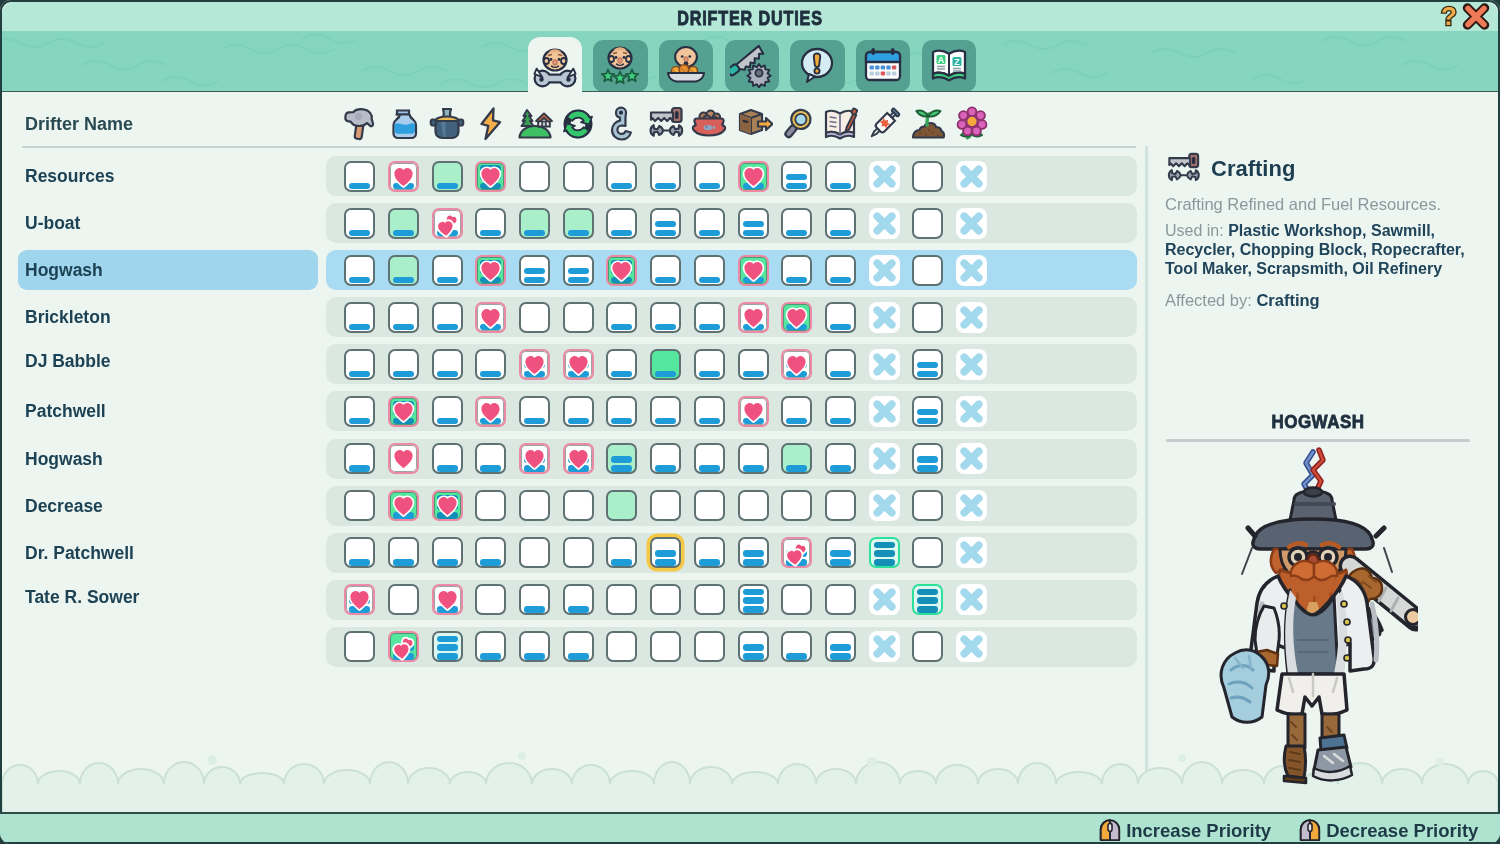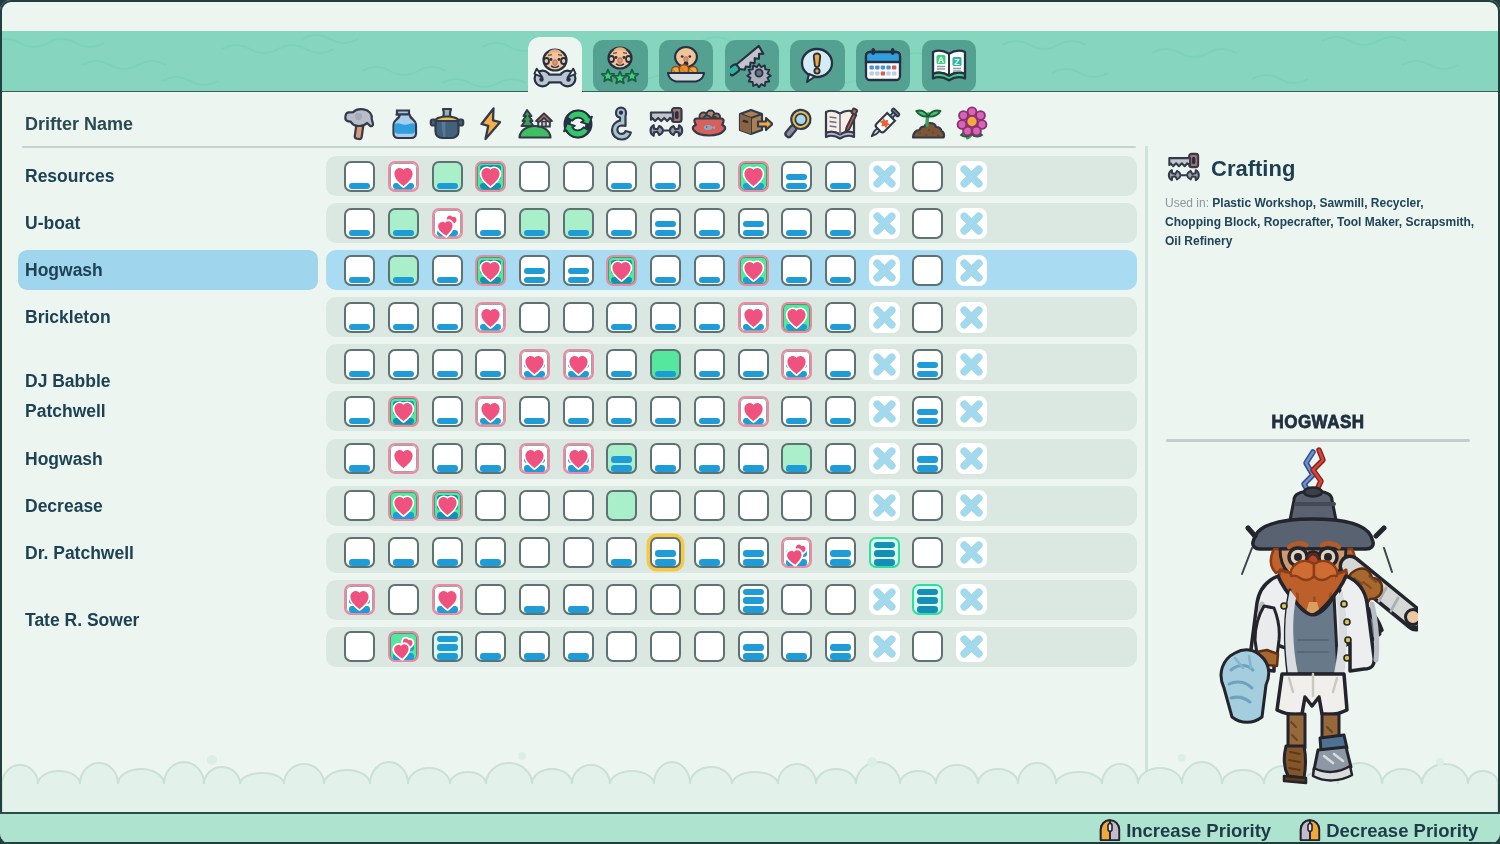--- a/index.html
+++ b/index.html
@@ -26,20 +26,30 @@
 .ptitle { font-size:22px; font-weight:bold; color:#1d3d50; }
 .pgrey { color:#8a989c; }
 .pdark { color:#20445a; font-weight:bold; }
 .hogname { position:absolute; left:1166px; top:411px; width:304px; text-align:center; font-size:18.5px; font-weight:bold; letter-spacing:0.5px; color:#1e2f3e; -webkit-text-stroke:0.8px #1e2f3e; transform:scaleX(0.92); transform-origin:center; }
 .hrule { position:absolute; left:1166px; top:439px; width:304px; height:2.5px; background:#c6cccd; border-radius:1.5px; }
 .bottombar { position:absolute; left:0px; top:812px; width:1500px; height:30px; background:#aee3d0; border-top:2.5px solid #2c4c49; }
 .bbtxt { position:absolute; top:818px; font-size:18.5px; font-weight:bold; color:#1d3a46; }
 </style></head>
 <body>
 <div class="screen">
+  <div class="titlebar">
+    <div class="title">DRIFTER DUTIES</div>
+    <svg width="60" height="29" viewBox="0 0 60 29" style="position:absolute;right:6px;top:0">
+      <text x="17" y="23" font-family="Liberation Sans" font-size="26" font-weight="bold" fill="#f2ab48" stroke="#332a14" stroke-width="2.6" paint-order="stroke" text-anchor="middle">?</text>
+      <g transform="translate(44 14.5)">
+          <path d="M-8.5 -8.5 L8.5 8.5 M8.5 -8.5 L-8.5 8.5" stroke="#2e1a12" stroke-width="9.5" stroke-linecap="round"></path>
+      <path d="M-8 -8 L8 8 M8 -8 L-8 8" stroke="#ef7a57" stroke-width="5.5" stroke-linecap="round"></path>
+        </g>
+    </svg>
+  </div>
   <div class="tabband"></div>
   <svg width="1496" height="61" style="position:absolute;left:2px;top:31px" viewBox="0 0 1496 61">
     <g fill="none" stroke="#77ccb4" stroke-width="2" opacity="0.5">
       <path d="M-10 12 q14 -8 28 0 t28 0 t28 0 t28 0"></path>
       <path d="M80 34 q14 -8 28 0 t28 0 t28 0"></path>
       <path d="M220 18 q14 -8 28 0 t28 0 t28 0 t28 0"></path>
       <path d="M160 50 q14 -8 28 0 t28 0"></path>
       <path d="M360 40 q14 -8 28 0 t28 0 t28 0"></path>
       <path d="M300 8 q14 -8 28 0 t28 0"></path>
       <path d="M1000 14 q14 -8 28 0 t28 0 t28 0"></path>
@@ -506,21 +516,21 @@
       <div class="bar" style="top:20px;background:#1d9cd7"></div>
     </div>
 <div class="xcell" style="left:868.6px;top:301.8px"><svg width="31" height="31" viewBox="0 0 31 31">
         <path d="M8.2 8.2 L22.8 22.8 M22.8 8.2 L8.2 22.8" stroke="#a3d9ec" stroke-width="7.6" stroke-linecap="round"></path>
       </svg></div>
 <div class="cb" style="left:912.3px;top:301.8px;background:#ffffff;border:2px solid #5e7173;"></div>
 <div class="xcell" style="left:956.0px;top:301.8px"><svg width="31" height="31" viewBox="0 0 31 31">
         <path d="M8.2 8.2 L22.8 22.8 M22.8 8.2 L8.2 22.8" stroke="#a3d9ec" stroke-width="7.6" stroke-linecap="round"></path>
       </svg></div>
 <div class="rowbar" style="top:344.4px;background:#dbe8e2"></div>
-<div class="rname" style="top:361px">DJ Babble</div>
+<div class="rname" style="top:341px">DJ Babble</div>
 <div class="cb" style="left:344.2px;top:348.9px;background:#ffffff;border:2px solid #5e7173;">
       <div class="bar" style="top:20px;background:#1d9cd7"></div>
     </div>
 <div class="cb" style="left:387.9px;top:348.9px;background:#ffffff;border:2px solid #5e7173;">
       <div class="bar" style="top:20px;background:#1d9cd7"></div>
     </div>
 <div class="cb" style="left:431.6px;top:348.9px;background:#ffffff;border:2px solid #5e7173;">
       <div class="bar" style="top:20px;background:#1d9cd7"></div>
     </div>
 <div class="cb" style="left:475.3px;top:348.9px;background:#ffffff;border:2px solid #5e7173;">
@@ -772,21 +782,21 @@
 <div class="cb" style="left:868.6px;top:537.1px;background:#dcf8ef;border:2.5px solid #2be09a;">
       <div class="bar" style="top:2.8px;background:#1490b8"></div>
       <div class="bar" style="top:11px;background:#1490b8"></div>
       <div class="bar" style="top:20px;background:#1490b8"></div>
     </div>
 <div class="cb" style="left:912.3px;top:537.1px;background:#ffffff;border:2px solid #5e7173;"></div>
 <div class="xcell" style="left:956.0px;top:537.1px"><svg width="31" height="31" viewBox="0 0 31 31">
         <path d="M8.2 8.2 L22.8 22.8 M22.8 8.2 L8.2 22.8" stroke="#a3d9ec" stroke-width="7.6" stroke-linecap="round"></path>
       </svg></div>
 <div class="rowbar" style="top:579.6px;background:#dbe8e2"></div>
-<div class="rname" style="top:600px">Tate R. Sower</div>
+<div class="rname" style="top:577px">Tate R. Sower</div>
 <div class="cb" style="left:344.2px;top:584.1px;background:#ffffff;border:2px solid #ec89a4;box-shadow:inset 0 0 0 1px rgba(70,90,90,.55);">
       <div class="bar" style="top:11px;background:#1d9cd7"></div>
       <div class="bar" style="top:20px;background:#1d9cd7"></div>
       <svg class="hrt" width="31" height="31" viewBox="0 0 31 31">
         <path d="M15.5 25.2 C12.5 22.6 6.4 18.3 6.4 12.8 C6.4 9.4 9.1 7.1 11.8 7.1 C13.4 7.1 14.8 7.9 15.5 9.1 C16.2 7.9 17.6 7.1 19.2 7.1 C21.9 7.1 24.6 9.4 24.6 12.8 C24.6 18.3 18.5 22.6 15.5 25.2 Z" fill="#f0527f" stroke="#ffffff" stroke-width="3.4" stroke-linejoin="round" paint-order="stroke"></path>
       </svg>
     </div>
 <div class="cb" style="left:387.9px;top:584.1px;background:#ffffff;border:2px solid #5e7173;"></div>
 <div class="cb" style="left:431.6px;top:584.1px;background:#ffffff;border:2px solid #ec89a4;box-shadow:inset 0 0 0 1px rgba(70,90,90,.55);">
       <div class="bar" style="top:20px;background:#1d9cd7"></div>
@@ -883,21 +893,23 @@
   <div class="panel">
     <div style="display:flex;align-items:center;gap:9px;">
         <svg width="37" height="34" viewBox="1 2 38 36">
           <rect x="26" y="4" width="9.5" height="14" rx="2.5" fill="#a5736b" stroke="#333a4a" stroke-width="2.2"></rect>
           <rect x="29" y="7" width="3.6" height="8" rx="1.8" fill="#273043"></rect>
           <path d="M5 8.5 h22 v7.5 l-3 -2 -2.8 3 -3 -3 -3 3 -3 -3 -3.2 3 -2.5 -2.8 -1.5 1.5 Z" fill="#c2c4cc" stroke="#333a4a" stroke-width="2.2" stroke-linejoin="round"></path>
           <path d="M4.5 26.5 c0 -2.3 1.3 -4.3 3.2 -5.3 l0.3 3.4 3.4 0.6 1.8 -3.2 c2 0.8 3.4 2.4 3.9 4.5 h6.5 c0.5 -2.1 2 -3.7 3.9 -4.5 l1.8 3.2 3.4 -0.6 0.3 -3.4 c1.9 1 3.2 3 3.2 5.3 c0 2.3 -1.3 4.3 -3.2 5.3 l-0.3 -3.4 -3.4 -0.6 -1.8 3.2 c-2 -0.8 -3.4 -2.4 -3.9 -4.5 h-6.5 c-0.5 2.1 -2 3.7 -3.9 4.5 l-1.8 -3.2 -3.4 0.6 -0.3 3.4 c-1.9 -1 -3.2 -3 -3.2 -5.3 Z" fill="#9b9eac" stroke="#333a4a" stroke-width="2.1" stroke-linejoin="round"></path>
         </svg>
         <span class="ptitle">Crafting</span>
       </div>
-    <div style="font-size:12px;margin-top:8px;line-height:18.8px;"><span class="pgrey">Used in: </span><span class="pdark">Plastic Workshop, Sawmill, Recycler, Chopping Block, Ropecrafter, Tool Maker, Scrapsmith, Oil Refinery</span></div>
+    <div class="pgrey" style="font-size:16.5px;margin-top:9px;">Crafting Refined and Fuel Resources.</div>
+    <div style="font-size:16px;margin-top:8px;line-height:18.8px;"><span class="pgrey">Used in: </span><span class="pdark">Plastic Workshop, Sawmill, Recycler, Chopping Block, Ropecrafter, Tool Maker, Scrapsmith, Oil Refinery</span></div>
+    <div style="font-size:16.5px;margin-top:13px;"><span class="pgrey">Affected by: </span><span class="pdark">Crafting</span></div>
   </div>
   <div class="hogname">HOGWASH</div>
   <div class="hrule"></div>
   <svg width="200" height="350" viewBox="0 0 200 350" style="position:absolute;left:1218px;top:444px">
 <g stroke-linejoin="round" stroke-linecap="round">
 
 <path d="M93 52 l-7 -12 9 -9 -7 -12 7 -11" fill="none" stroke="#35508e" stroke-width="5.5"></path>
 <path d="M93 52 l-7 -12 9 -9 -7 -12 7 -11" fill="none" stroke="#7290cc" stroke-width="2.4"></path>
 <path d="M97 50 l6 -13 -8 -11 10 -10 -4 -10" fill="none" stroke="#8e2420" stroke-width="5.5"></path>
 <path d="M97 50 l6 -13 -8 -11 10 -10 -4 -10" fill="none" stroke="#d04a3a" stroke-width="2.4"></path>

